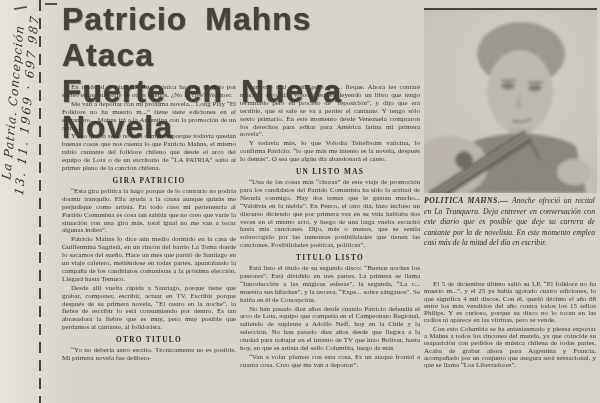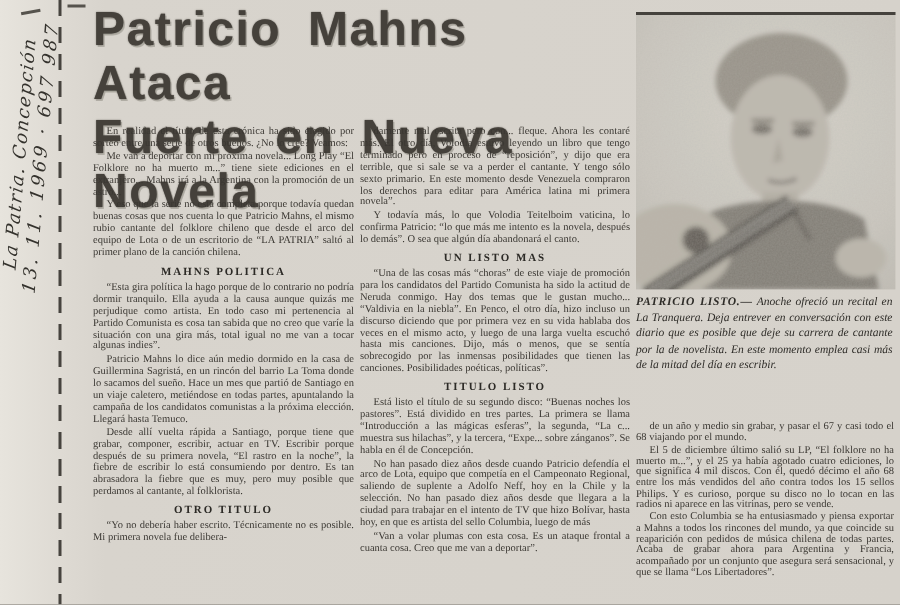--- a/index.html
+++ b/index.html
@@ -60,26 +60,26 @@
 
   <div class="headline">
     <div>Patricio Mahns Ataca</div>
     <div>Fuerte en Nueva Novela</div>
   </div>
 
   <div class="col" id="col1">
     <p>En realidad el título de esta crónica ha sido elegido por sorteo entre una serie de otros buenos. ¿No lo cree? Veamos:</p>
     <p>Me van a deportar con mi próxima novela... Long Play “El Folklore no ha muerto m...” tiene siete ediciones en el extranjero... Mahns irá a la Argentina con la promoción de un astro...</p>
     <p>Y eso que la serie no está completa porque todavía quedan buenas cosas que nos cuenta lo que Patricio Mahns, el mismo rubio cantante del folklore chileno que desde el arco del equipo de Lota o de un escritorio de “LA PATRIA” saltó al primer plano de la canción chilena.</p>
-    <h4>MAHNS POLITICA</h4>
+    <h4>GIRA PATRICIO</h4>
     <p>“Esta gira política la hago porque de lo contrario no podría dormir tranquilo. Ella ayuda a la causa aunque quizás me perjudique como artista. En todo caso mi pertenencia al Partido Comunista es cosa tan sabida que no creo que varíe la situación con una gira más, total igual no me van a tocar algunas indies”.</p>
     <p>Patricio Mahns lo dice aún medio dormido en la casa de Guillermina Sagristá, en un rincón del barrio La Toma donde lo sacamos del sueño. Hace un mes que partió de Santiago en un viaje caletero, metiéndose en todas partes, apuntalando la campaña de los candidatos comunistas a la próxima elección. Llegará hasta Temuco.</p>
     <p>Desde allí vuelta rápida a Santiago, porque tiene que grabar, componer, escribir, actuar en TV. Escribir porque después de su primera novela, “El rastro en la noche”, la fiebre de escribir lo está consumiendo por dentro. Es tan abrasadora la fiebre que es muy, pero muy posible que perdamos al cantante, al folklorista.</p>
     <h4>OTRO TITULO</h4>
-    <p>“Yo no debería haber escrito. Técnicamente no es posible. Mi primera novela fue delibera-</p>
+    <p>“Yo no debería astro escrito. Técnicamente no es posible. Mi primera novela fue delibera-</p>
   </div>
 
   <div class="col" id="col2">
     <p>damente mal escrita pero con... fleque. Ahora les contaré más. El otro día, Volodia estuvo leyendo un libro que tengo terminado pero en proceso de “reposición”, y dijo que era terrible, que si sale se va a perder el cantante. Y tengo sólo sexto primario. En este momento desde Venezuela compraron los derechos para editar para América latina mi primera novela”.</p>
     <p>Y todavía más, lo que Volodia Teitelboim vaticina, lo confirma Patricio: “lo que más me intento es la novela, después lo demás”. O sea que algún día abandonará el canto.</p>
     <h4>UN LISTO MAS</h4>
     <p>“Una de las cosas más “choras” de este viaje de promoción para los candidatos del Partido Comunista ha sido la actitud de Neruda conmigo. Hay dos temas que le gustan mucho... “Valdivia en la niebla”. En Penco, el otro día, hizo incluso un discurso diciendo que por primera vez en su vida hablaba dos veces en el mismo acto, y luego de una larga vuelta escuchó hasta mis canciones. Dijo, más o menos, que se sentía sobrecogido por las inmensas posibilidades que tienen las canciones. Posibilidades poéticas, políticas”.</p>
     <h4>TITULO LISTO</h4>
     <p>Está listo el título de su segundo disco: “Buenas noches los pastores”. Está dividido en tres partes. La primera se llama “Introducción a las mágicas esferas”, la segunda, “La c... muestra sus hilachas”, y la tercera, “Expe... sobre zánganos”. Se habla en él de Concepción.</p>
     <p>No han pasado diez años desde cuando Patricio defendía el arco de Lota, equipo que competía en el Campeonato Regional, saliendo de suplente a Adolfo Neff, hoy en la Chile y la selección. No han pasado diez años desde que llegara a la ciudad para trabajar en el intento de TV que hizo Bolívar, hasta hoy, en que es artista del sello Columbia, luego de más</p>
@@ -120,22 +120,21 @@
         <path d="M4,182 L100,120 L109,131 L13,193 Z" fill="#49453f"></path>
         <path d="M8,184 L103,123 M11,187 L106,126" stroke="#d6d2c9" stroke-width="0.8" fill="none"></path>
         <ellipse cx="150" cy="162" rx="17" ry="13" fill="#b6b0a5"></ellipse>
       </g>
       <rect x="0" y="0" width="173" height="183" filter="url(#grain)"></rect>
       <rect x="0" y="0" width="173" height="183" fill="#e8e5de" opacity="0.12"></rect>
     </svg>
   </div>
 
   <div class="caption">
-    <span class="cap-lead">PATRICIO LISTO.—</span><span> Anoche ofreció un recital en La Tranquera. Deja entrever en conversación con este diario que es posible que deje su carrera de cantante por la de novelista. En este momento emplea casi más de la mitad del día en escribir.</span>
+    <span class="cap-lead">POLITICA MAHNS.—</span><span> Anoche ofreció un recital en La Tranquera. Deja entrever en conversación con este diario que es posible que deje su carrera de cantante por la de novelista. En este momento emplea casi más de la mitad del día en escribir.</span>
   </div>
 
   <div class="col" id="col3">
-    <p>de un año y medio sin grabar, y pasar el 67 y casi todo el 68 viajando por el mundo.</p>
     <p>El 5 de diciembre último salió su LP, “El folklore no ha muerto m...”, y el 25 ya había agotado cuatro ediciones, lo que significa 4 mil discos. Con él, quedó décimo el año 68 entre los más vendidos del año contra todos los 15 sellos Philips. Y es curioso, porque su disco no lo tocan en las radios ni aparece en las vitrinas, pero se vende.</p>
     <p>Con esto Columbia se ha entusiasmado y piensa exportar a Mahns a todos los rincones del mundo, ya que coincide su reaparición con pedidos de música chilena de todas partes. Acaba de grabar ahora para Argentina y Francia, acompañado por un conjunto que asegura será sensacional, y que se llama “Los Libertadores”.</p>
   </div>
 
 </div>
 
 </body></html>

